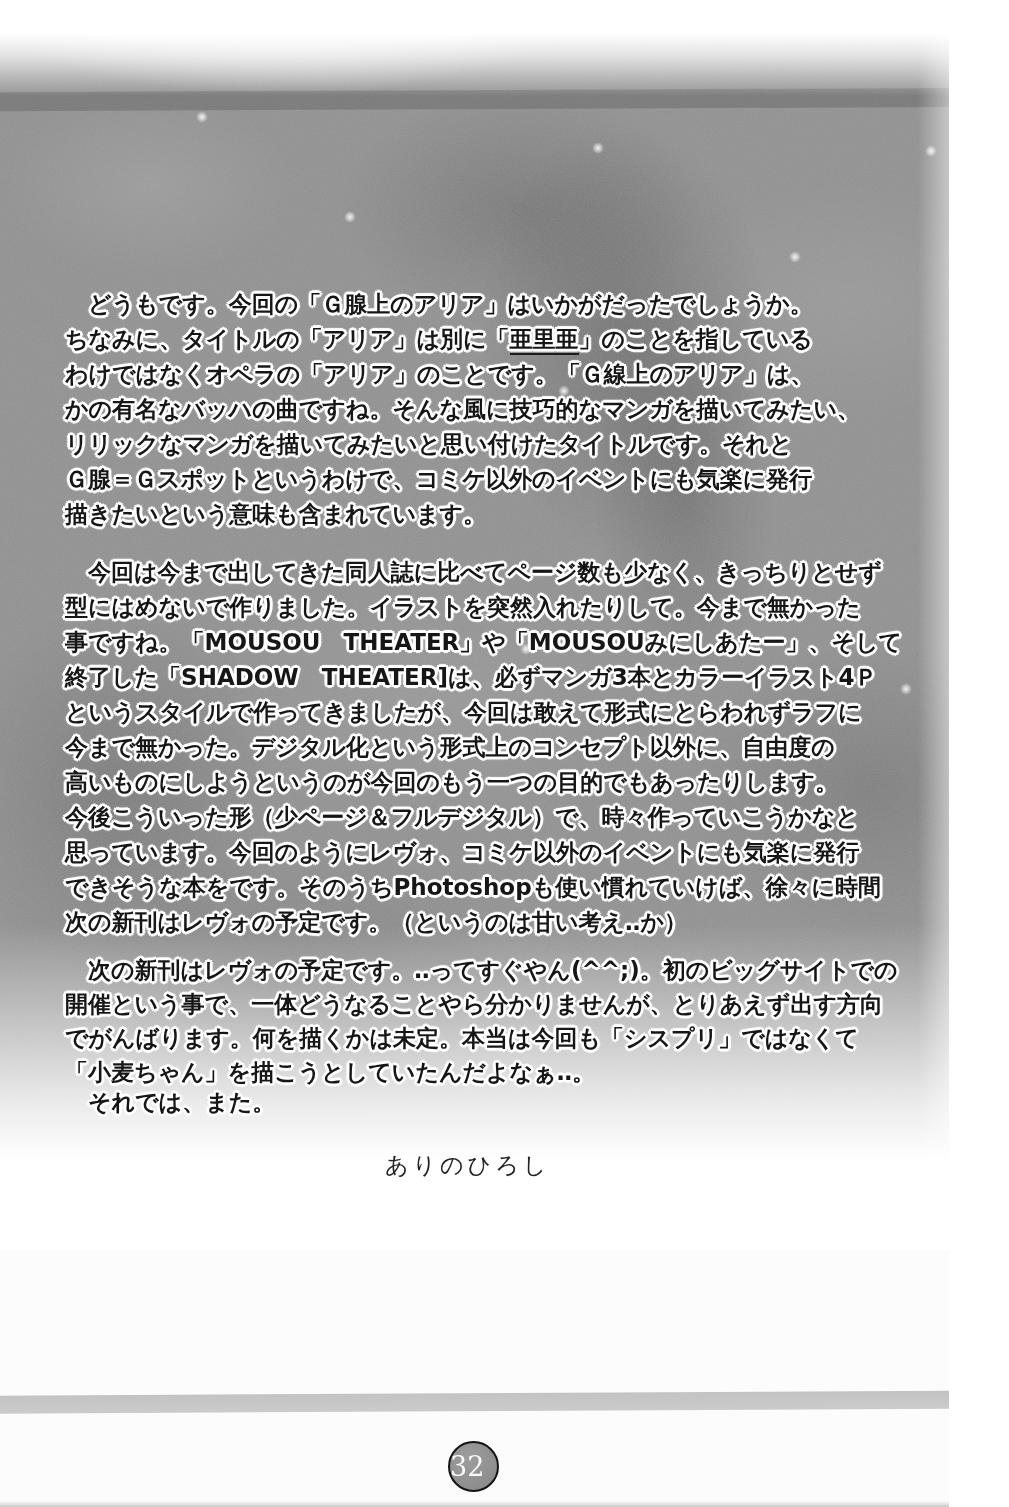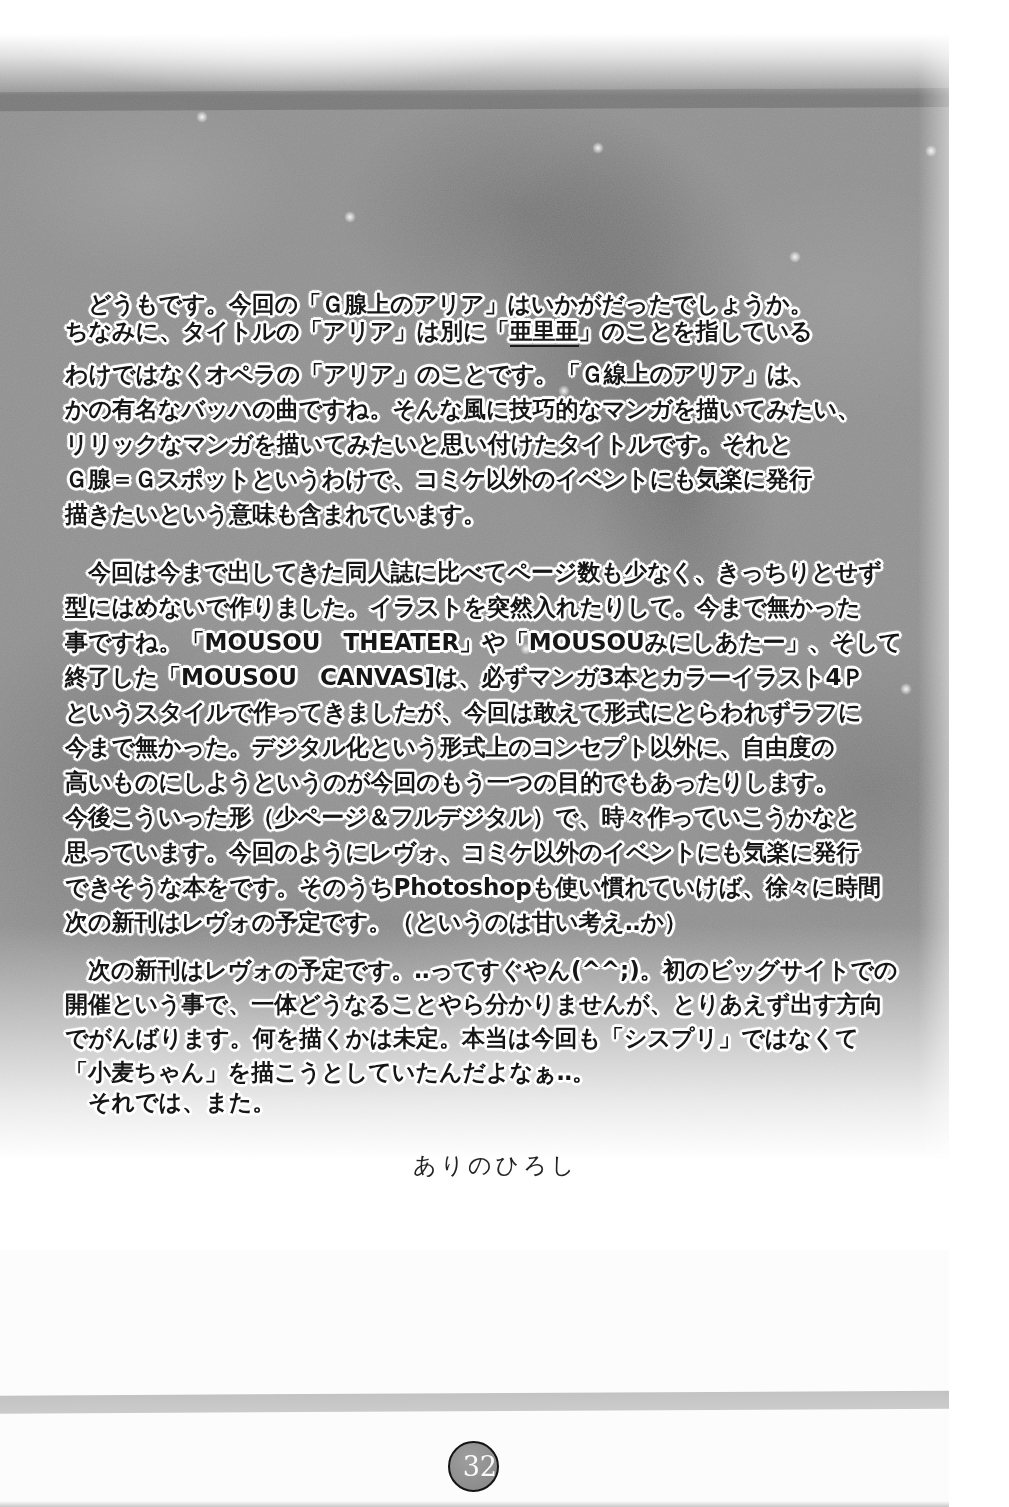--- a/index.html
+++ b/index.html
@@ -51,35 +51,35 @@
     text-shadow:
       -2px -2px 0 #fff, 0 -2px 0 #fff, 2px -2px 0 #fff,
       -2px 0 0 #fff, 2px 0 0 #fff,
       -2px 2px 0 #fff, 0 2px 0 #fff, 2px 2px 0 #fff,
       -3px 0 1px #fff, 3px 0 1px #fff, 0 -3px 1px #fff, 0 3px 1px #fff;
   }
   .u{border-bottom:2px solid #1c1c1c;padding-bottom:1px;}
   .signature{
     position:absolute;left:385px;top:1150px;
     font-size:23px;letter-spacing:4px;
-    font-weight:400;color:#242424;white-space:pre;margin-left:28px;
+    font-weight:400;color:#242424;white-space:pre;
   }
   
   .footer-bar{
     position:absolute;left:-6px;top:1393px;width:1021px;height:18px;
     background:linear-gradient(to bottom,#c3c3c3,#cbcbcb);
     transform:rotate(-0.3deg);
   }
   .page-badge{
     position:absolute;left:448px;top:1441px;
     width:51px;height:51px;border-radius:50%;
     background:radial-gradient(circle at 40% 35%, #9e9e9e, #868686);
     border:2px solid #141414;
     box-sizing:border-box;
-    display:flex;align-items:center;justify-content:flex-end;
+    display:flex;align-items:center;justify-content:flex-start;
   }
   .page-badge span{
     font-family:"DejaVu Serif",serif;
     font-size:27px;color:#fafafa;line-height:1;
   }
   .bottom-edge{
     position:absolute;left:0;bottom:0;width:1009px;height:6px;
     background:linear-gradient(to bottom, rgba(180,180,180,0), #c9c9c9);
   }
 </style>
@@ -107,31 +107,31 @@
       </filter>
       <rect width="1009" height="1250" filter="url(#grain)"></rect>
     </svg>
 
     <div class="topbar"></div>
     <div class="fades"></div>
   </div>
 
   <div>
     <div class="bl" style="top:290px">　どうもです。今回の「Ｇ腺上のアリア」はいかがだったでしょうか。</div>
-    <div class="bl" style="top:317px"><span>ちなみに、タイトルの「アリア」は別に「</span><span class="u">亜里亜</span><span>」のことを指している</span></div>
+    <div class="bl" style="top:325px"><span>ちなみに、タイトルの「アリア」は別に「</span><span class="u">亜里亜</span><span>」のことを指している</span></div>
     <div class="bl" style="top:360px">わけではなくオペラの「アリア」のことです。「Ｇ線上のアリア」は、</div>
     <div class="bl" style="top:395px">かの有名なバッハの曲ですね。そんな風に技巧的なマンガを描いてみたい、</div>
     <div class="bl" style="top:430px">リリックなマンガを描いてみたいと思い付けたタイトルです。それと</div>
     <div class="bl" style="top:465px">Ｇ腺＝Ｇスポットというわけで、コミケ以外のイベントにも気楽に発行</div>
     <div class="bl" style="top:500px">描きたいという意味も含まれています。</div>
 
     <div class="bl" style="top:558px">　今回は今まで出してきた同人誌に比べてページ数も少なく、きっちりとせず</div>
     <div class="bl" style="top:593px">型にはめないで作りました。イラストを突然入れたりして。今まで無かった</div>
     <div class="bl" style="top:628px">事ですね。「MOUSOU　THEATER」や「MOUSOUみにしあたー」、そして</div>
-    <div class="bl" style="top:663px">終了した「MOUSOU　CANVAS]は、必ずマンガ3本とカラーイラスト4Ｐ</div>
+    <div class="bl" style="top:663px">終了した「SHADOW　THEATER]は、必ずマンガ3本とカラーイラスト4Ｐ</div>
     <div class="bl" style="top:698px">というスタイルで作ってきましたが、今回は敢えて形式にとらわれずラフに</div>
     <div class="bl" style="top:733px">今まで無かった。デジタル化という形式上のコンセプト以外に、自由度の</div>
     <div class="bl" style="top:768px">高いものにしようというのが今回のもう一つの目的でもあったりします。</div>
     <div class="bl" style="top:803px">今後こういった形（少ページ＆フルデジタル）で、時々作っていこうかなと</div>
     <div class="bl" style="top:838px">思っています。今回のようにレヴォ、コミケ以外のイベントにも気楽に発行</div>
     <div class="bl" style="top:873px">できそうな本をです。そのうちPhotoshopも使い慣れていけば、徐々に時間</div>
     <div class="bl" style="top:908px">次の新刊はレヴォの予定です。（というのは甘い考え‥か）</div>
 
     <div class="bl" style="top:956px">　次の新刊はレヴォの予定です。‥ってすぐやん(^^;)。初のビッグサイトでの</div>
     <div class="bl" style="top:990px">開催という事で、一体どうなることやら分かりませんが、とりあえず出す方向</div>

